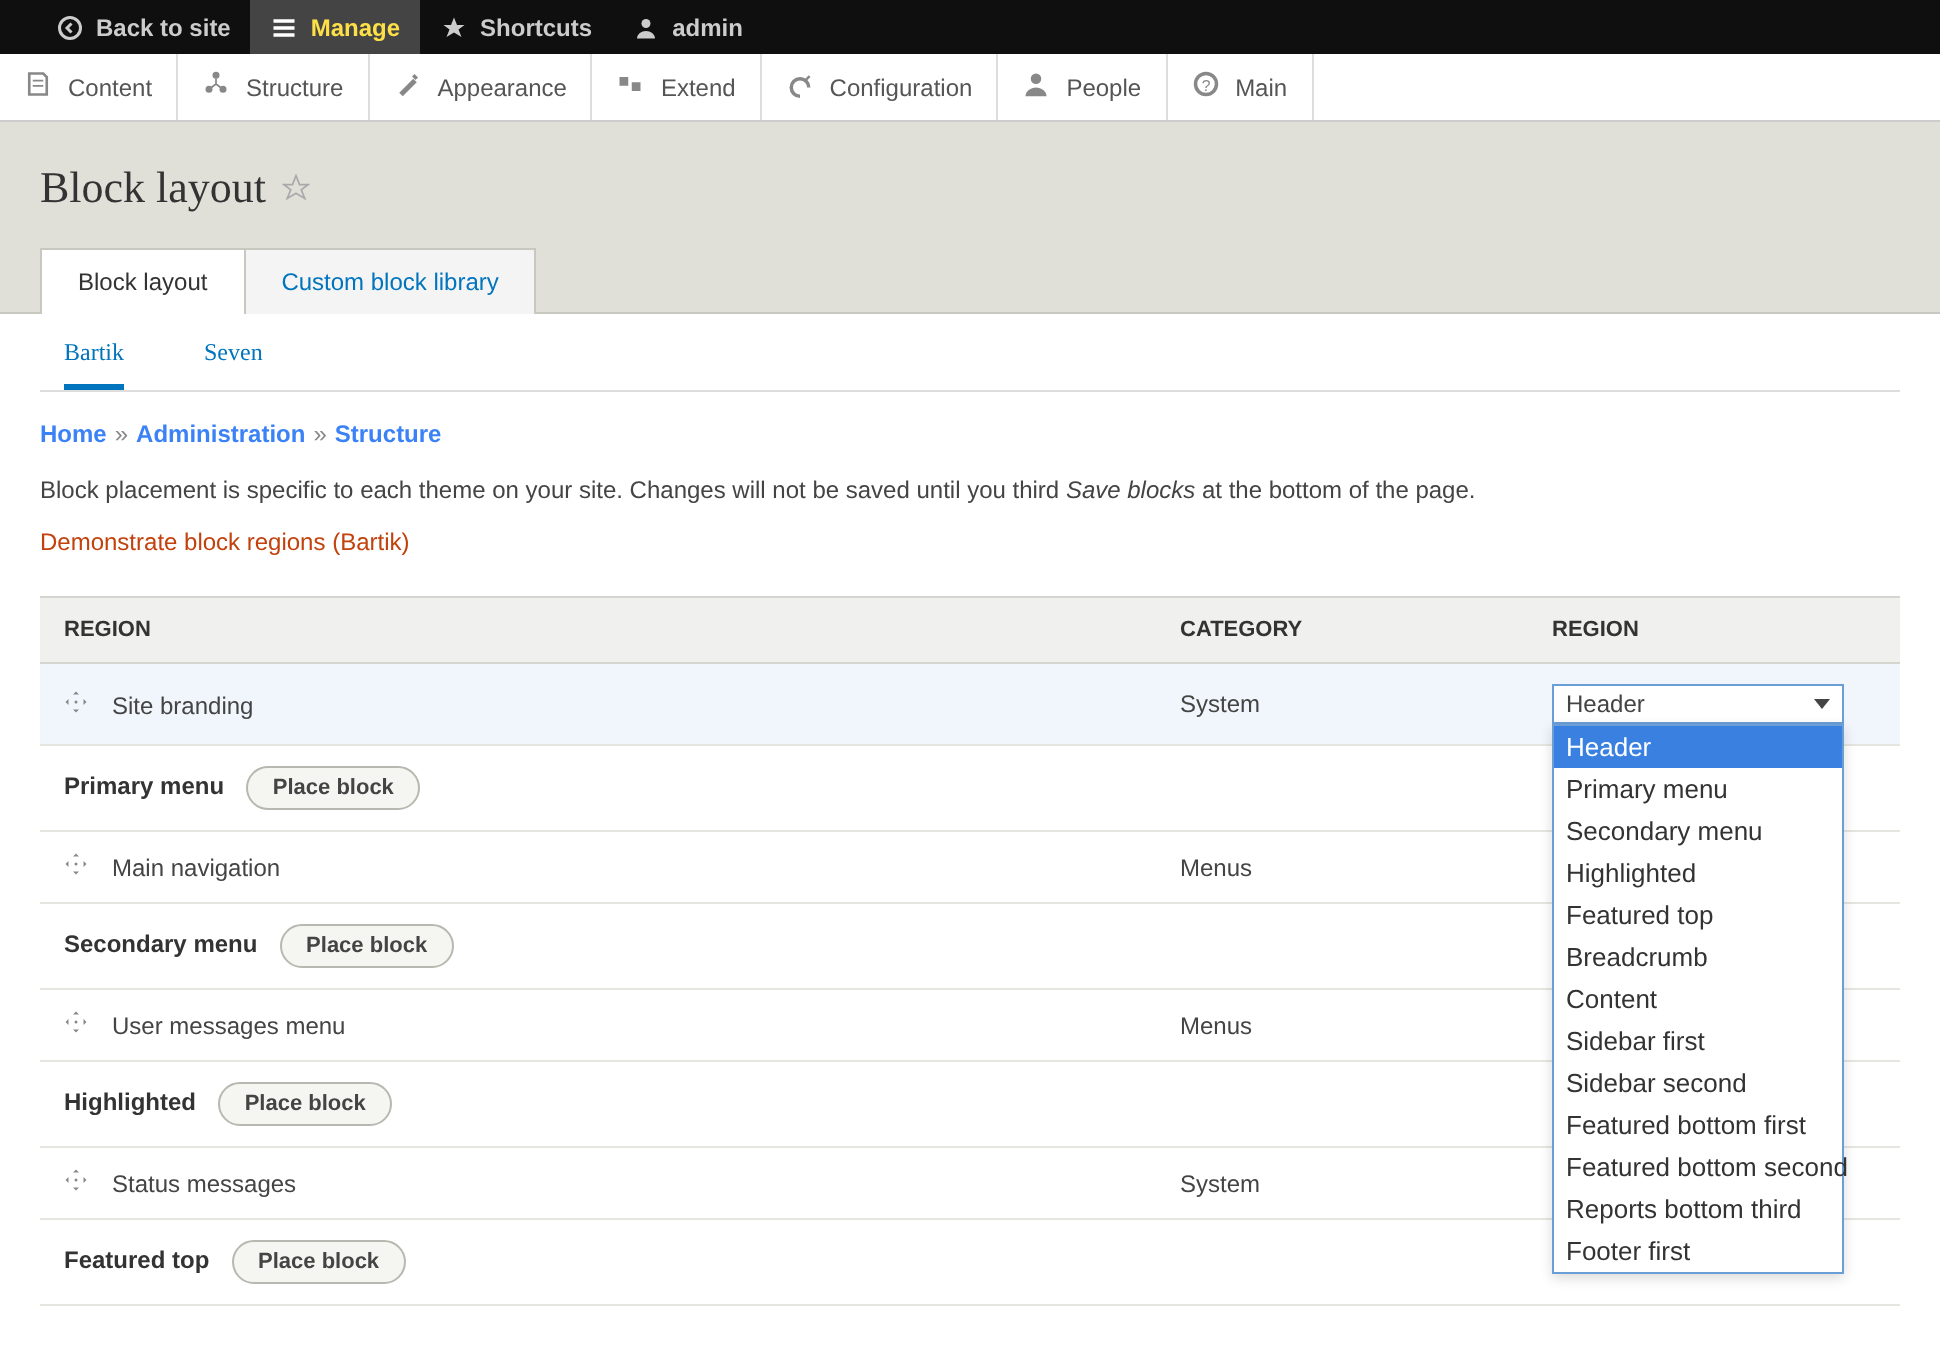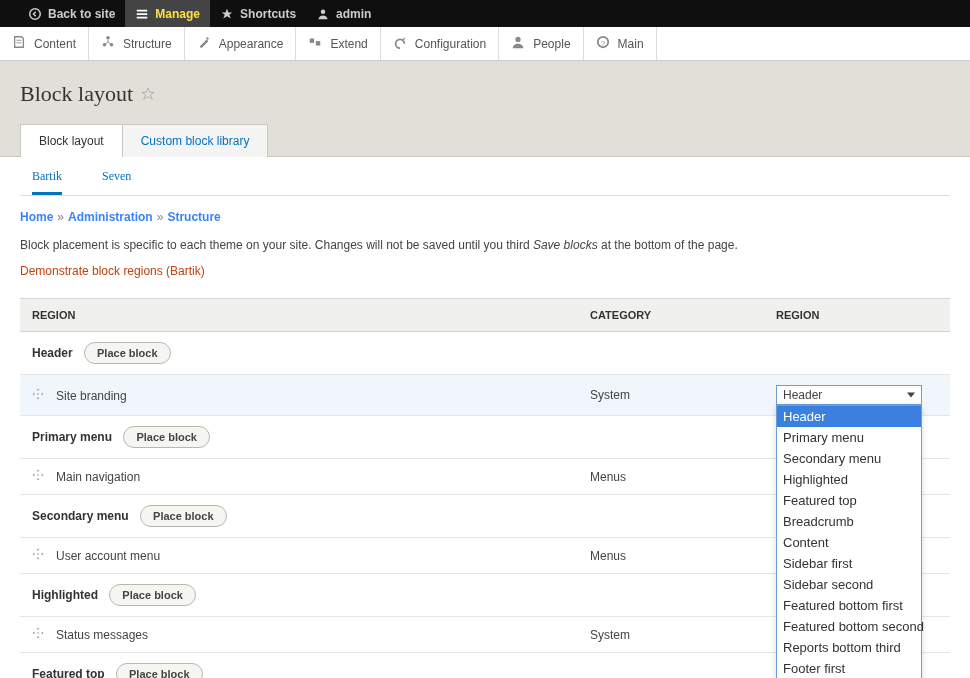--- a/index.html
+++ b/index.html
@@ -370,23 +370,20 @@
 
   <table class="block-table">
     <thead>
       <tr>
         <th class="col-block">REGION</th>
         <th class="col-cat">CATEGORY</th>
         <th class="col-region">REGION</th>
       </tr>
     </thead>
     <tbody id="block-tbody">
-        <tr class="region-row">
-          <td colspan="3"><span>Header</span> <span class="place-btn">Place block</span></td>
-        </tr>
         <tr class="block-row highlight">
           <td><span class="move-handle"><svg viewBox="0 0 16 16" width="12" height="12">
                 <path d="M8 1l2 2H6zM8 15l-2-2h4zM1 8l2-2v4zM15 8l-2 2V6z" fill="#888"></path>
                 <circle cx="8" cy="8" r="1" fill="#888"></circle>
               </svg></span><span>Site branding</span></td>
           <td>System</td>
           <td>
             <div class="region-select">
               <div class="select-closed">Header</div>
               <div class="select-list">
@@ -418,21 +415,21 @@
           <td>Menus</td>
           <td></td>
         </tr>
         <tr class="region-row">
           <td colspan="3"><span>Secondary menu</span> <span class="place-btn">Place block</span></td>
         </tr>
         <tr class="block-row">
           <td><span class="move-handle"><svg viewBox="0 0 16 16" width="12" height="12">
                 <path d="M8 1l2 2H6zM8 15l-2-2h4zM1 8l2-2v4zM15 8l-2 2V6z" fill="#888"></path>
                 <circle cx="8" cy="8" r="1" fill="#888"></circle>
-              </svg></span><span>User account menu</span></td>
+              </svg></span><span>User messages menu</span></td>
           <td>Menus</td>
           <td></td>
         </tr>
         <tr class="region-row">
           <td colspan="3"><span>Highlighted</span> <span class="place-btn">Place block</span></td>
         </tr>
         <tr class="block-row">
           <td><span class="move-handle"><svg viewBox="0 0 16 16" width="12" height="12">
                 <path d="M8 1l2 2H6zM8 15l-2-2h4zM1 8l2-2v4zM15 8l-2 2V6z" fill="#888"></path>
                 <circle cx="8" cy="8" r="1" fill="#888"></circle>

